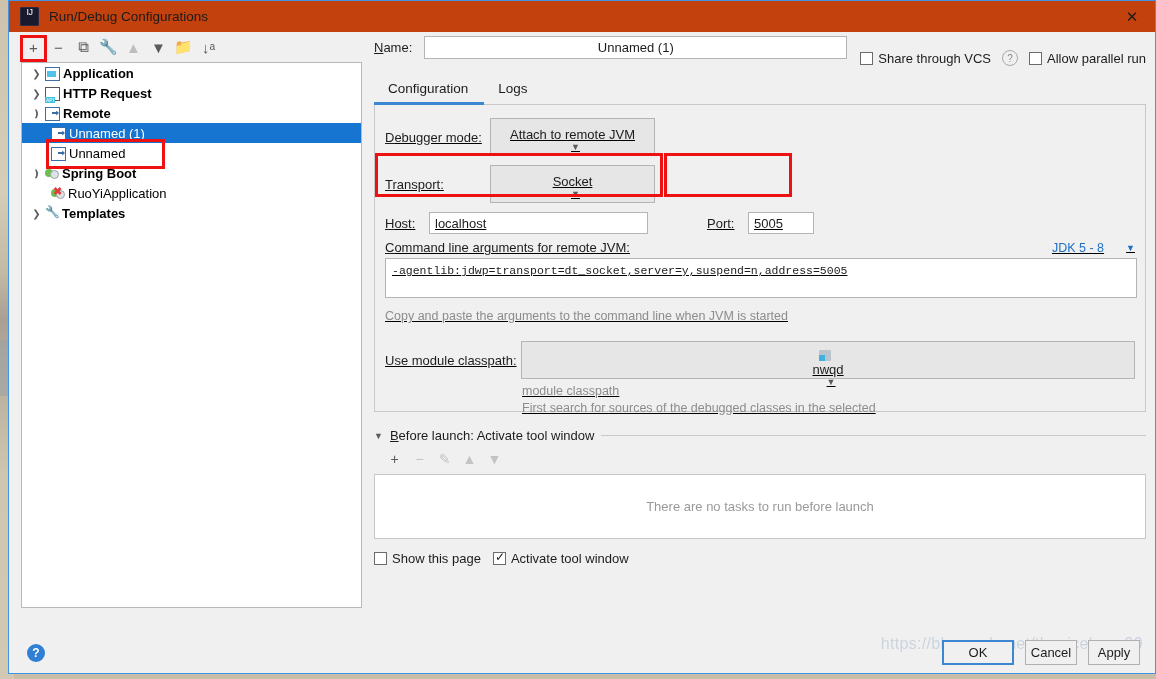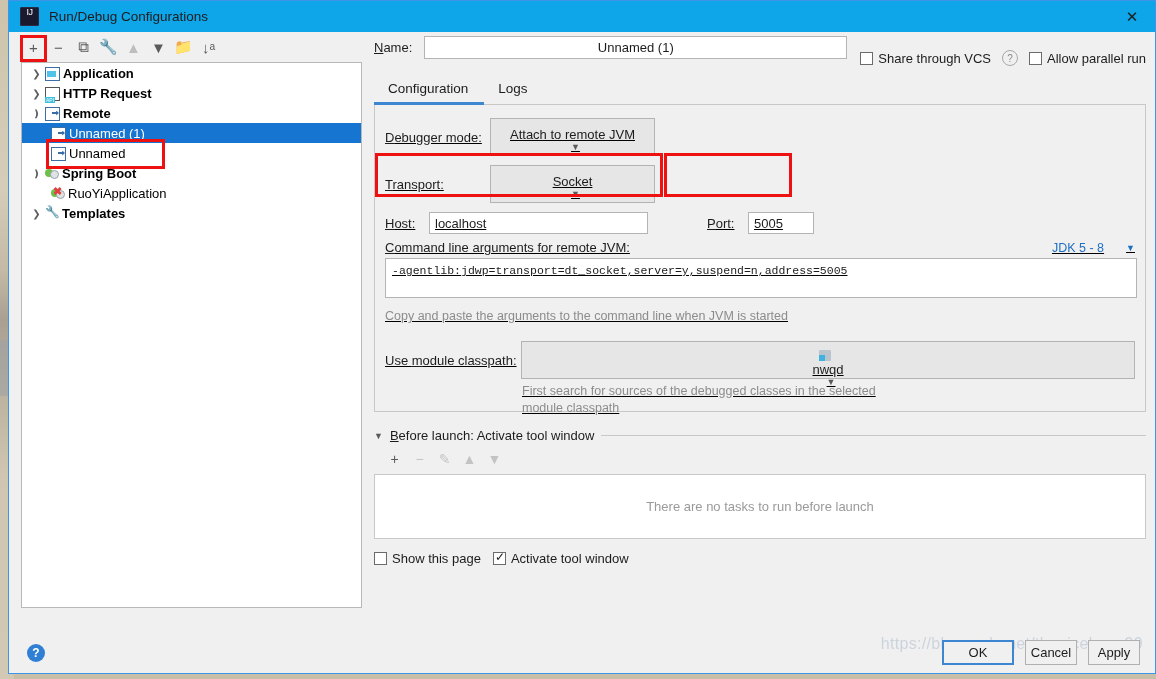--- a/index.html
+++ b/index.html
@@ -19,21 +19,21 @@
     background: #9aa0a6; opacity: .55;
   }
   .dialog {
     position: absolute; left: 8px; top: 0; width: 1148px; height: 674px;
     background: #f0f0f0;
     border: 1px solid #3f94e8;
     box-sizing: border-box;
   }
   .titlebar {
     height: 31px; display: flex; align-items: center;
-    background: #0ea5e9; position: relative;
+    background: #c2410c; position: relative;
   }
   .ij-logo {
     width: 17px; height: 17px; margin-left: 11px; margin-right: 10px;
     background: #1a1a2e; border: 1px solid #2b2b45; position: relative;
     border-radius: 1px; flex: none;
   }
   .ij-logo::after {
     content: "IJ"; position: absolute; left: 0; right: 0; top: -1px;
     font-size: 9px; color: #fff; text-align: center;
     font-family: "Liberation Sans", sans-serif; letter-spacing: -.5px;
@@ -307,22 +307,22 @@
 
       <div class="frow" style="margin-top:18px;margin-bottom:4px;">
         <span class="flabel" style="width:137px">Use <span class="ul">m</span>odule classpath:</span>
         <div class="combo mod-combo">
           <span class="mod-ico"></span>
           <span class="cv">nwqd</span>
           <span class="chev">▼</span>
         </div>
       </div>
       <div style="padding-left:137px">
+        <div class="hint2">module classpath</div>
         <div class="hint2">First search for sources of the debugged classes in the selected</div>
-        <div class="hint2">module classpath</div>
       </div>
     </div>
 
     <div class="before-launch">
       <span class="tri">▼</span>
       <span class="flabel"><span class="ul">B</span>efore launch: Activate tool window</span>
       <span class="bl-line"></span>
     </div>
 
     <div class="bl-toolbar">

